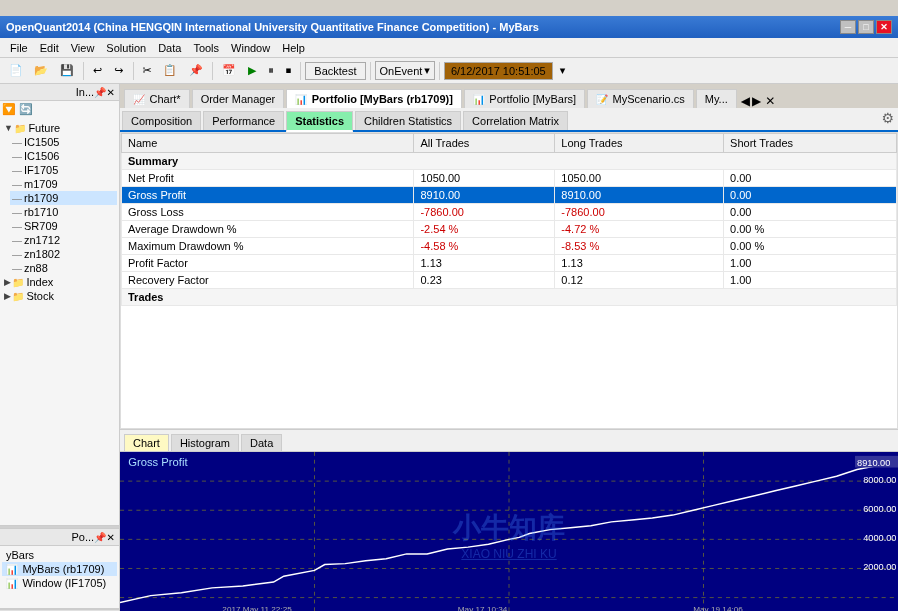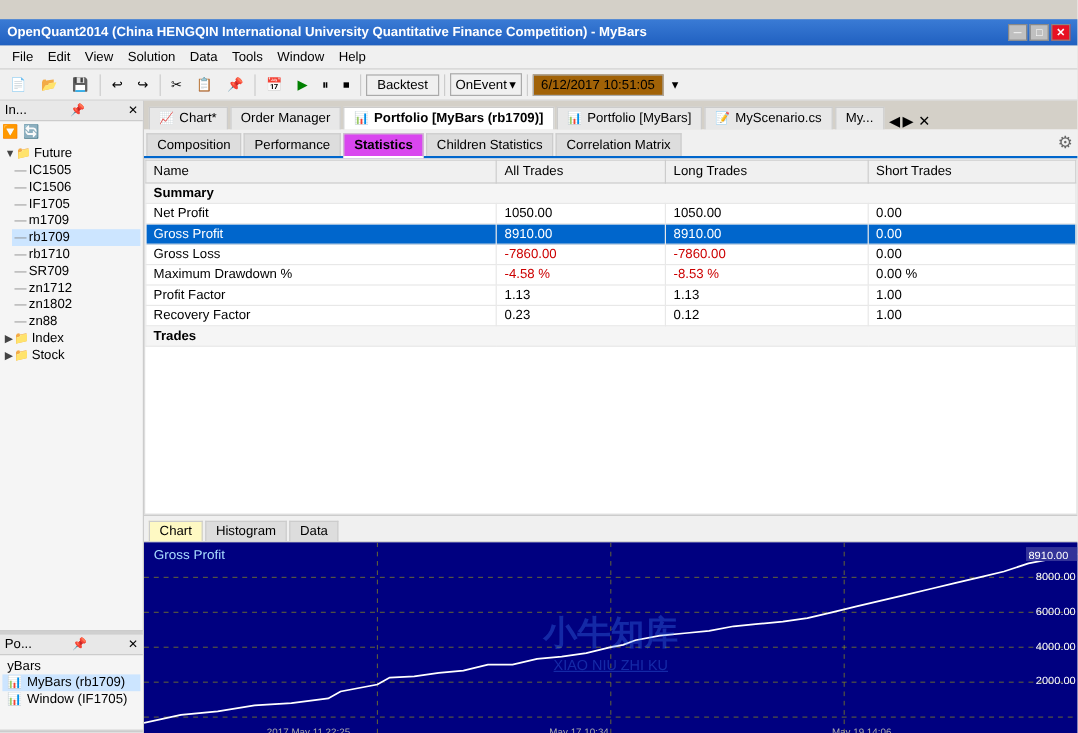--- a/index.html
+++ b/index.html
@@ -22,21 +22,21 @@
     .toolbar-sep { width: 1px; height: 18px; background: #ccc; margin: 0 2px; }
     .toolbar-backtest { padding: 2px 8px; background: #f0f0f0; border: 1px solid #aaa; }
     .toolbar-dropdown { padding: 2px 4px; background: #f0f0f0; border: 1px solid #aaa; display: flex; align-items: center; gap: 2px; }
     .toolbar-date { padding: 2px 6px; background: #a16207; border: 1px solid #aaa; }
 
     
     .main-container { display: flex; height: 545px; }
 
     
     .left-panel { width: 120px; background: #f5f5f5; border-right: 1px solid #ccc; display: flex; flex-direction: column; }
-    .panel-header { background: #e8e8e8; border-bottom: 1px solid #ccc; padding: 2px 4px; display: flex; align-items: center; justify-content: space-between; font-size: 11px; }
+    .panel-header { background: #e8e8e8; border-bottom: 1px solid #ccc; padding: 2px 4px; display: flex; align-items: center; justify-content: flex-end; font-size: 11px; }
 
     .tree-view { flex: 1; overflow-y: auto; padding: 2px; }
     .tree-item { display: flex; align-items: center; padding: 1px 2px; cursor: pointer; }
     .tree-indent { margin-left: 8px; }
     .folder-icon { color: #e6b800; margin-right: 2px; font-size: 10px; }
     .file-icon { color: #888; margin-right: 2px; font-size: 10px; width: 10px; }
     .expand-icon { font-size: 9px; margin-right: 1px; color: #444; }
 
     .panel-splitter { height: 4px; background: #d0d0d0; border-top: 1px solid #ccc; border-bottom: 1px solid #ccc; cursor: ns-resize; }
 
@@ -54,21 +54,21 @@
 
     
     .doc-tabs { height: 24px; background: #d4d0c8; display: flex; align-items: flex-end; padding-left: 4px; gap: 2px; }
     .doc-tab { padding: 3px 8px; font-size: 11px; background: #e8e8e8; border: 1px solid #ccc; border-bottom: none; cursor: pointer; display: flex; align-items: center; gap: 4px; white-space: nowrap; }
     .doc-tab.active { background: white; font-weight: bold; }
     .doc-tab .tab-icon { font-size: 10px; color: #0066cc; }
 
     
     .content-tabs { height: 24px; background: #f0f0f0; border-bottom: 2px solid #0066cc; display: flex; align-items: flex-end; padding-left: 2px; }
     .content-tab { padding: 3px 8px; font-size: 11px; background: #ddd; border: 1px solid #ccc; border-bottom: none; cursor: pointer; margin-right: 2px; }
-    .content-tab.active { background: #d946ef; border-bottom: 2px solid white; margin-bottom: -2px; font-weight: bold; }
+    .content-tab.active { background: #86efac; border-bottom: 2px solid white; margin-bottom: -2px; font-weight: bold; }
     .settings-icon { margin-left: auto; margin-right: 4px; margin-bottom: 4px; color: #666; cursor: pointer; font-size: 14px; }
 
     
     .stats-container { flex: 1; overflow-y: auto; border: 1px solid #ddd; }
     .stats-table { width: 100%; border-collapse: collapse; }
     .stats-table th { background: #f0f0f0; border: 1px solid #ccc; padding: 3px 6px; text-align: left; font-size: 11px; font-weight: normal; }
     .stats-table td { border: 1px solid #e8e8e8; padding: 2px 6px; font-size: 11px; }
     .stats-table tr.section-header td { font-weight: bold; background: #f5f5f5; }
     .stats-table tr.selected td { background: #0066cc; color: white; }
     .negative { color: #cc0000; }
@@ -316,20 +316,26 @@
               <td>8910.00</td>
               <td>0.00</td>
             </tr>
             <tr>
               <td>Gross Loss</td>
               <td class="negative">-7860.00</td>
               <td class="negative">-7860.00</td>
               <td>0.00</td>
             </tr>
             <tr>
+              <td>Average Drawdown %</td>
+              <td class="negative">-2.54 %</td>
+              <td class="negative">-4.72 %</td>
+              <td>0.00 %</td>
+            </tr>
+            <tr>
               <td>Maximum Drawdown %</td>
               <td class="negative">-4.58 %</td>
               <td class="negative">-8.53 %</td>
               <td>0.00 %</td>
             </tr>
             <tr>
               <td>Profit Factor</td>
               <td>1.13</td>
               <td>1.13</td>
               <td>1.00</td>

